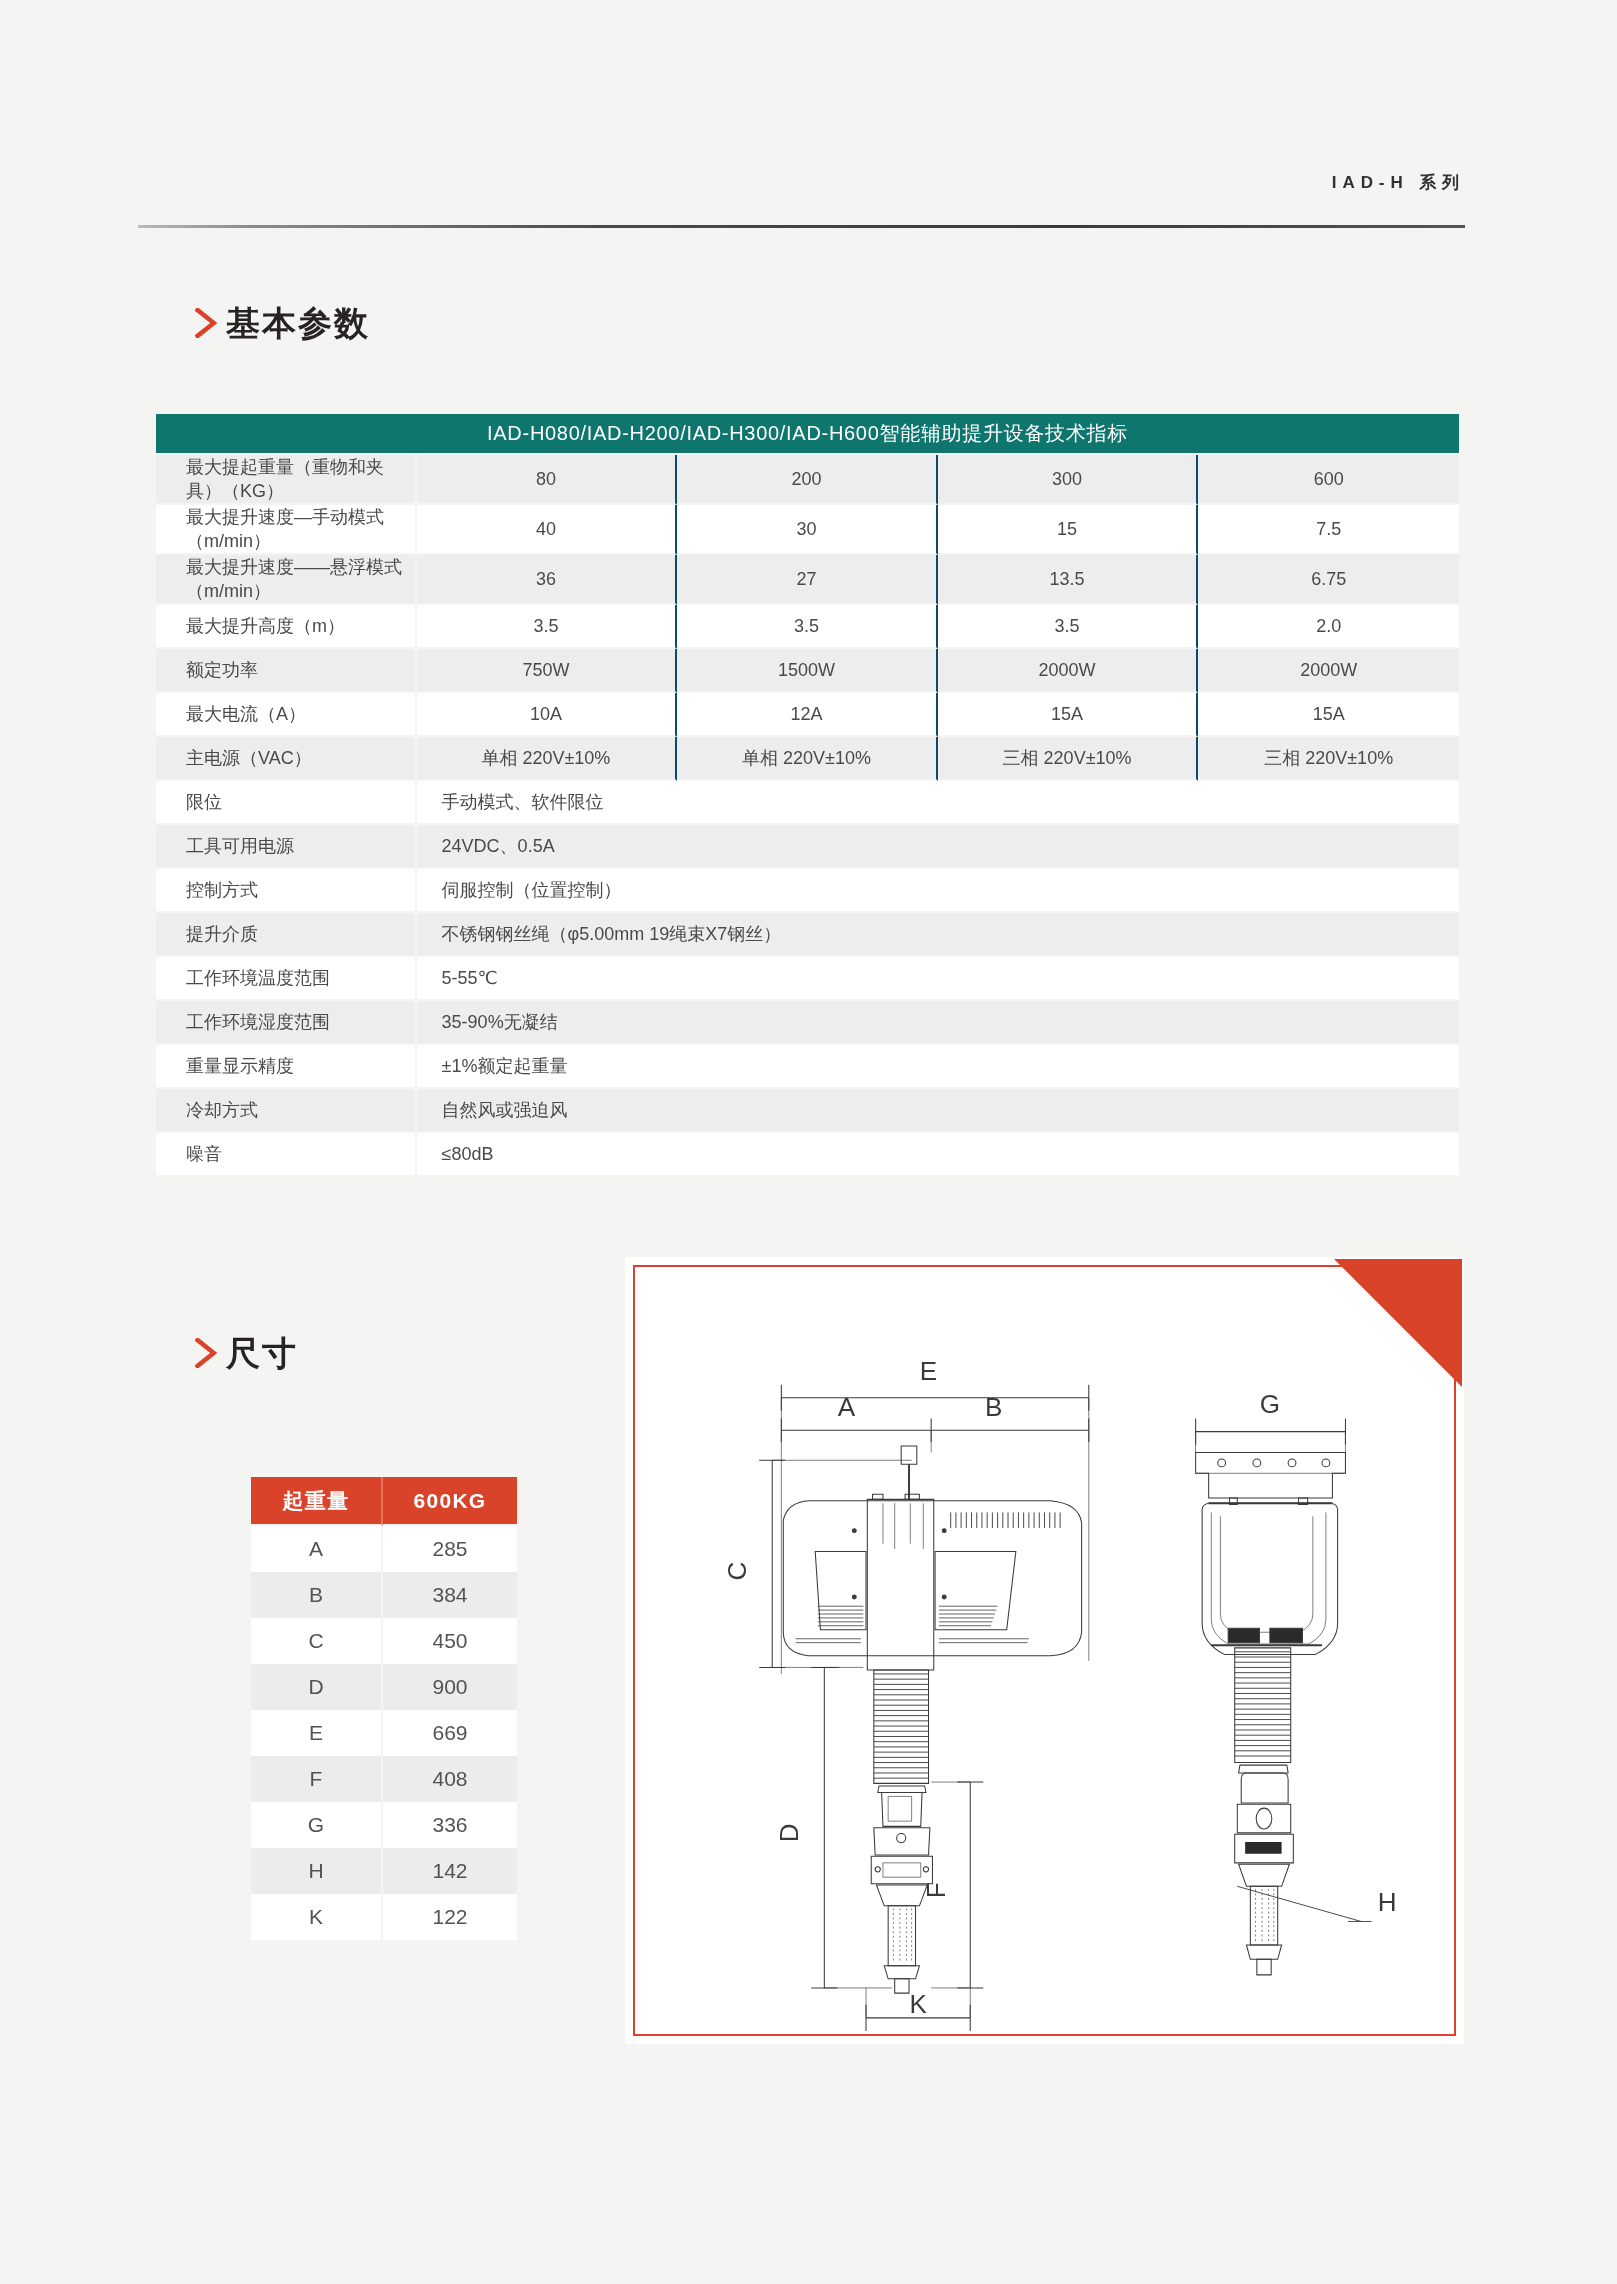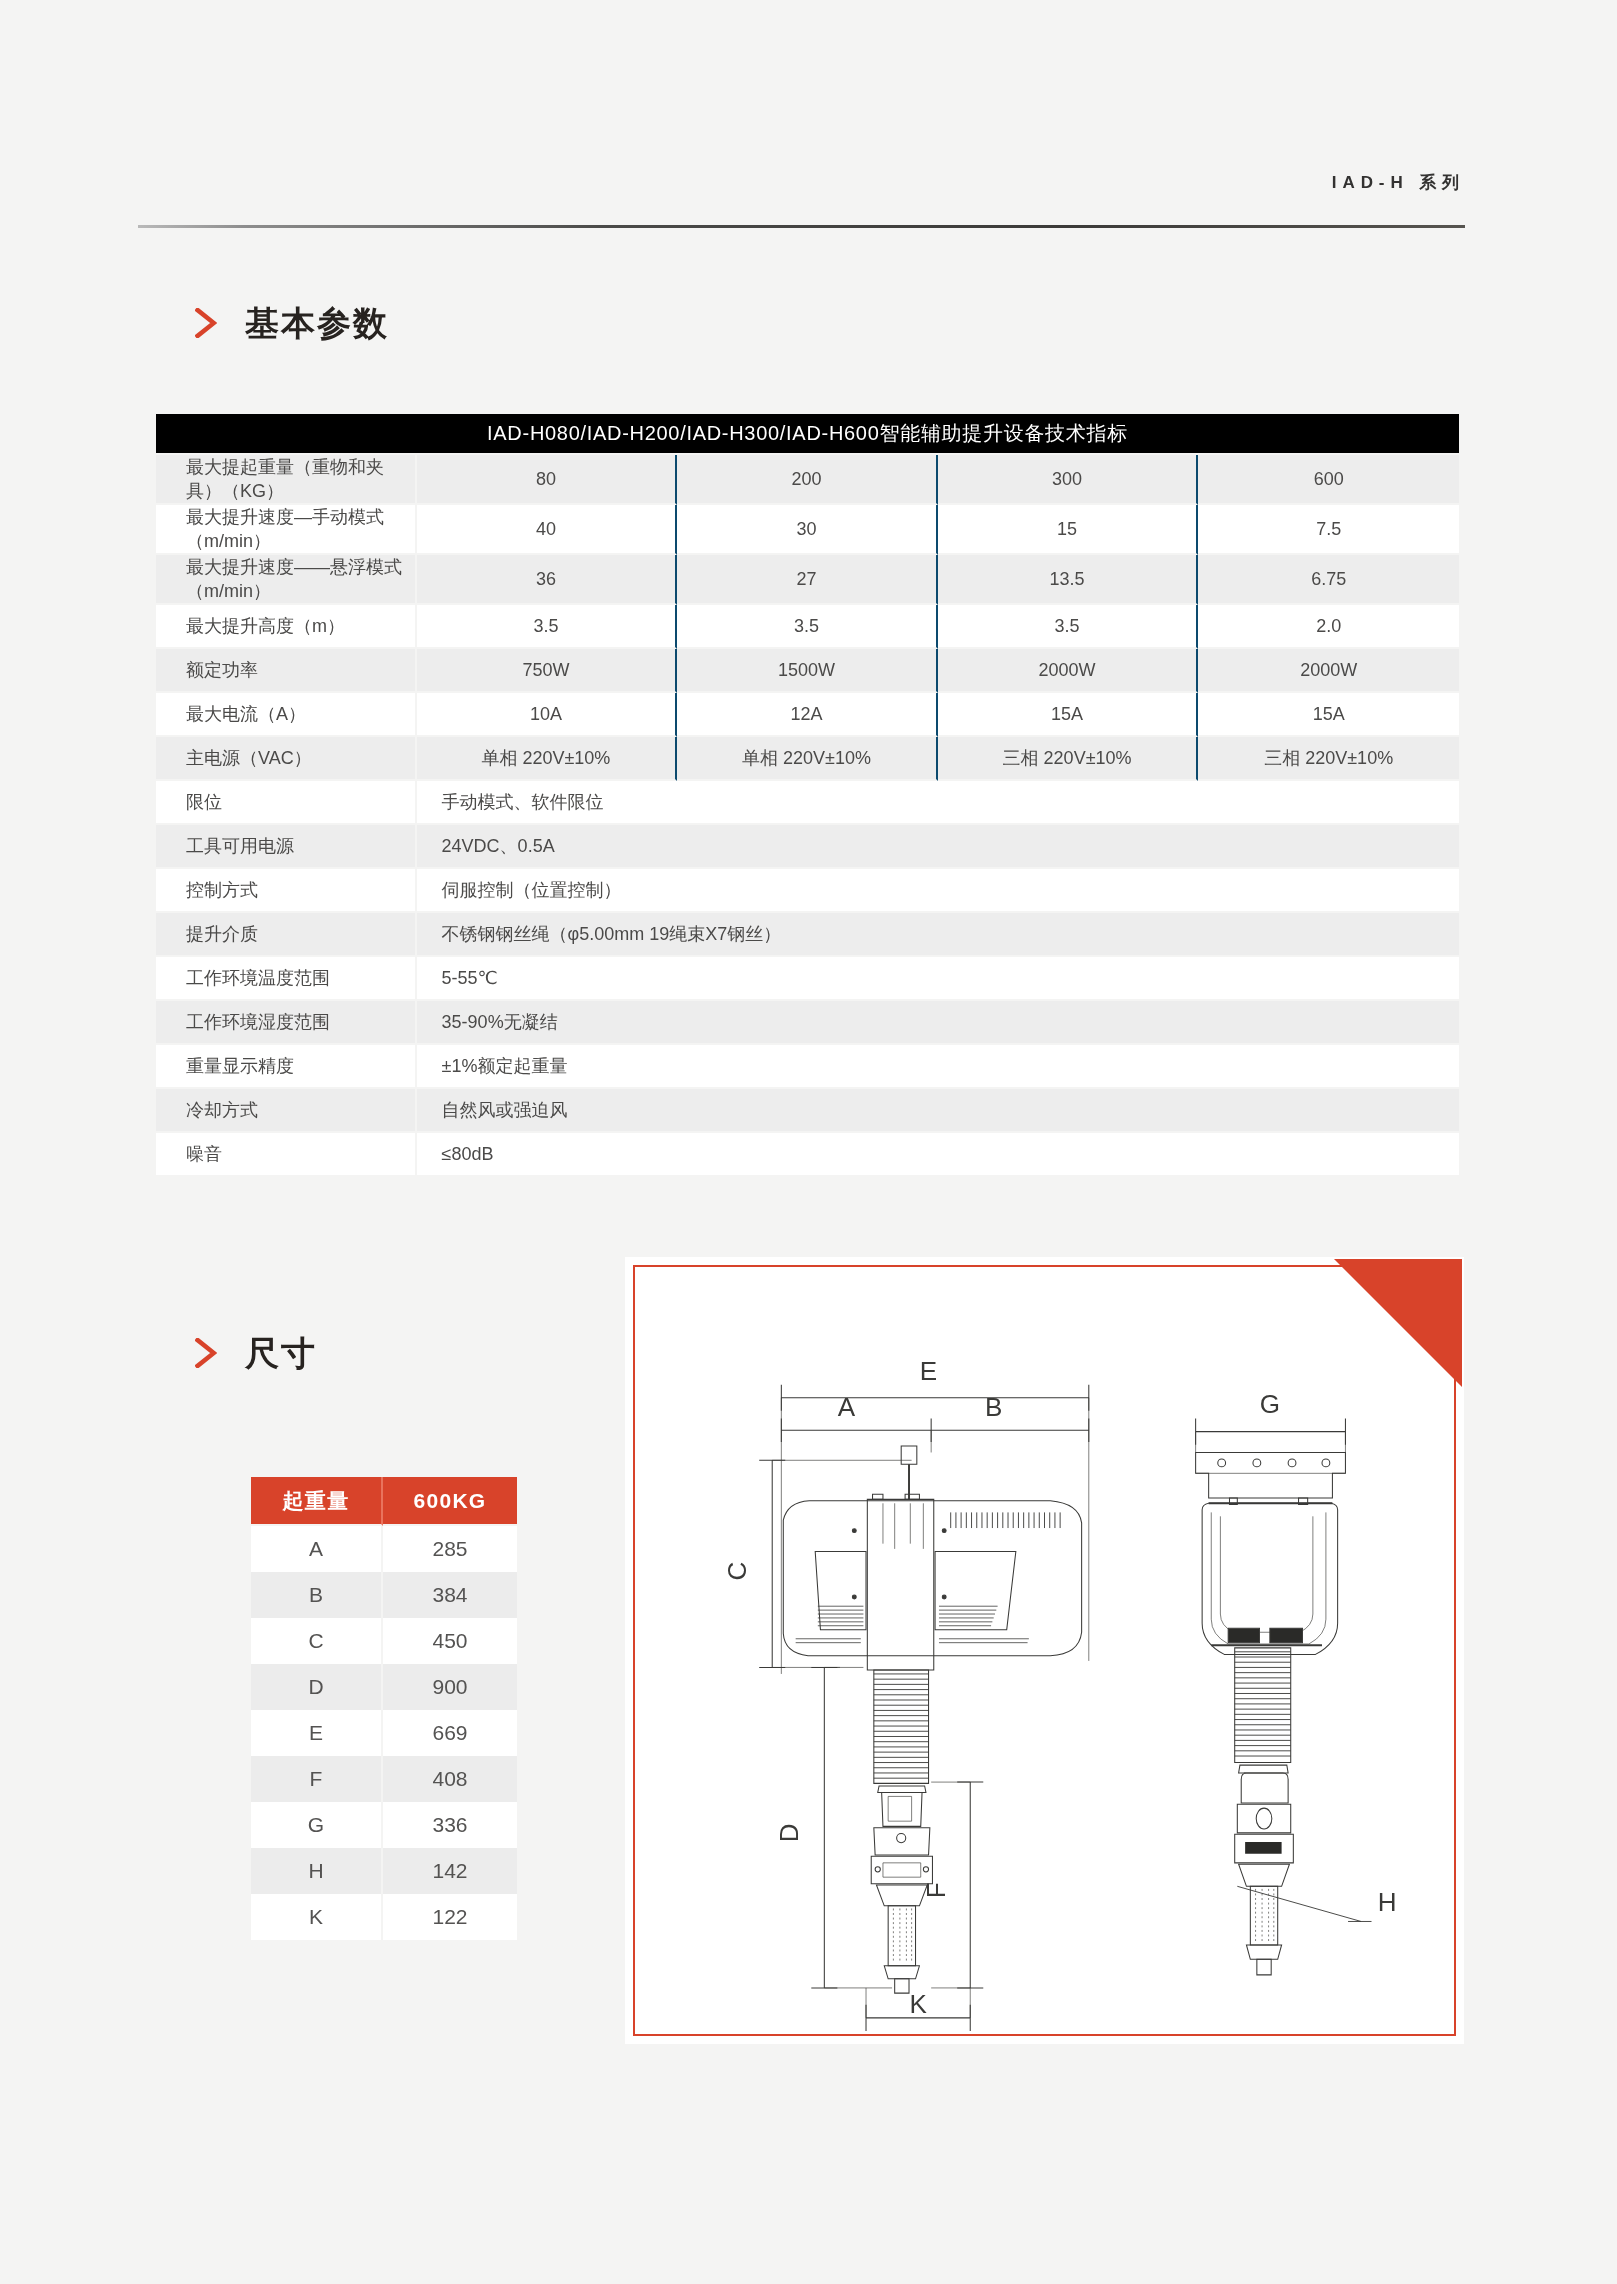--- a/index.html
+++ b/index.html
@@ -21,39 +21,39 @@
     position:absolute;right:0;top:0;
     font-size:17px;font-weight:700;letter-spacing:5.9px;color:#333231;
     line-height:1;white-space:nowrap;
   }
   .doc-header-rule{
     position:absolute;left:0;right:0;top:51px;height:3.3px;
     background:linear-gradient(to right,#b9b9b9 0%,#8d8d8d 8%,#4a4a48 35%,#3b3a38 70%,#56544f 100%);
   }
 
   
-  .section-head{position:absolute;display:flex;align-items:center;gap:28px;}
+  .section-head{position:absolute;display:flex;align-items:center;gap:9px;}
   .chev{
     display:block;width:22px;height:30px;flex:none;
   }
   .section-title{
     font-size:34px;font-weight:700;color:#272320;letter-spacing:2px;
     line-height:1;white-space:nowrap;
   }
   #head-basic{left:195px;top:306px;}
   #head-dims{left:195px;top:1336px;}
 
   
   .spec-table{
     position:absolute;left:156px;top:414px;width:1303px;
     border-collapse:separate;border-spacing:0;
     table-layout:fixed;
   }
   .spec-table .th-banner{
-    background:#000000;color:#ffffff;
+    background:#0f766e;color:#ffffff;
     font-size:20px;font-weight:400;letter-spacing:0.7px;
     text-align:center;height:39px;padding:0;
     border-bottom:2px solid #f4f4f3;
   }
   .spec-table td{
     padding:0;height:42px;vertical-align:middle;
     font-size:18px;color:#4b4a49;font-weight:400;
   }
   .spec-table tr.odd td{background:#ededed;}
   .spec-table tr.even td{background:#ffffff;}

